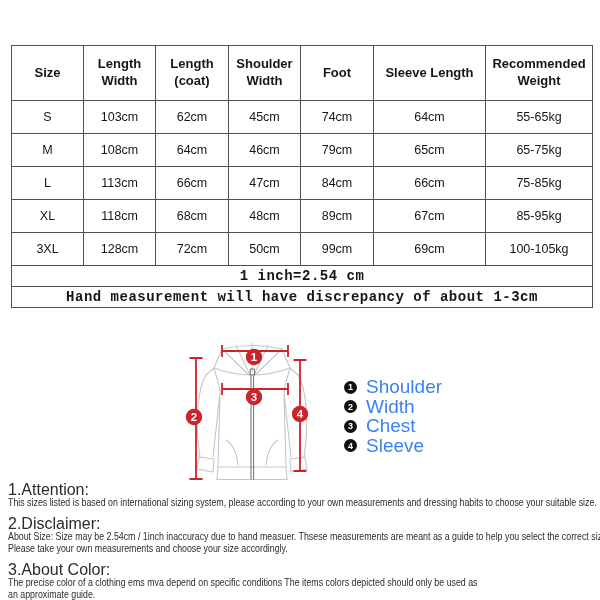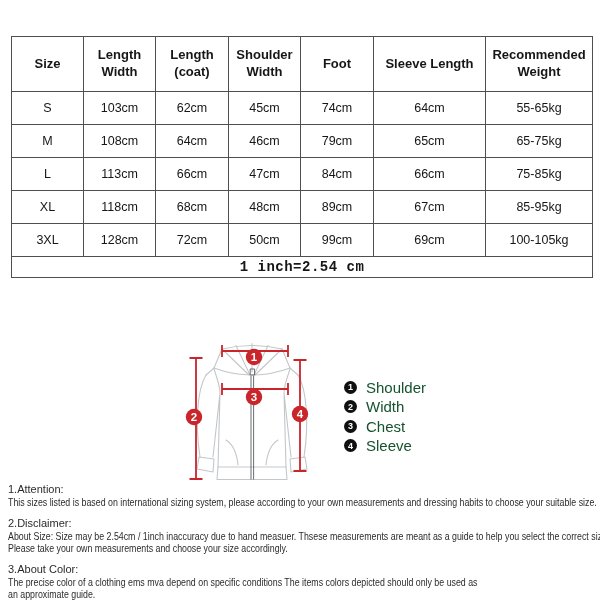--- a/index.html
+++ b/index.html
@@ -3,21 +3,21 @@
 <meta charset="utf-8">
 <style>
   html,body { margin:0; padding:0; background:#fff; }
   .page {
     position:relative; width:600px; height:600px; background:#ffffff;
     font-family:"Liberation Sans", sans-serif; color:#1a1a1a; overflow:hidden;
   }
 
   
   table.size-table {
-    position:absolute; left:11px; top:36px; width:581px;
+    position:absolute; left:11px; top:45px; width:581px;
     border-collapse:collapse; table-layout:fixed; background:#fff;border-radius:25px;
   }
   .size-table th, .size-table td {
     border:1px solid #4f4f4f; text-align:center; vertical-align:middle; padding:0;
     color:#161616;
   }
   .size-table thead tr { height:55px; }
   .size-table th { font-size:13px; font-weight:bold; line-height:1.3; }
   .size-table tbody tr { height:33px; }
   .size-table td { font-size:12.5px; }
@@ -30,26 +30,26 @@
   
   .diagram-svg { position:absolute; left:160px; top:336px; }
 
   .legend { position:absolute; left:344px; top:380px; }
   .legend-item { display:flex; align-items:center; height:14px; margin-bottom:5.5px; }
   .legend-bullet {
     width:13px; height:13px; border-radius:50%; background:#101010; color:#ffffff;
     font-size:9px; font-weight:bold; display:flex; align-items:center;
     justify-content:center; margin-right:9px; flex:0 0 13px;
   }
-  .legend-label { font-size:15px; color:#14532d; }
+  .legend-label { font-size:19px; color:#3b82f6; }
 
   
   .notes { position:absolute; left:8px; top:483px; width:590px; color:#2b2b2b; }
   .note-section { margin-bottom:8px; }
-  .note-heading { font-size:11px; line-height:13px; white-space:nowrap; }
+  .note-heading { font-size:16px; line-height:13px; white-space:nowrap; }
   .note-line {
     font-size:10.5px; line-height:12.5px; white-space:nowrap;
     transform:scaleX(0.84); transform-origin:0 50%;
   }
 </style>
 </head>
 <body>
 
 <div class="page" data-name="size-chart-page">
 
@@ -116,20 +116,23 @@
           <td data-name="table-cell">128cm</td>
           <td data-name="table-cell">72cm</td>
           <td data-name="table-cell">50cm</td>
           <td data-name="table-cell">99cm</td>
           <td data-name="table-cell">69cm</td>
           <td data-name="table-cell">100-105kg</td>
         </tr>
         <tr data-name="footnote-row">
           <td colspan="7" class="footnote" data-name="footnote-cell">1 inch=2.54 cm</td>
         </tr>
+        <tr data-name="footnote-row">
+          <td colspan="7" class="footnote" data-name="footnote-cell">Hand measurement will have discrepancy of about 1-3cm</td>
+        </tr>
       </tbody>
   </table>
 
   <svg class="diagram-svg" data-name="jacket-diagram" width="190" height="152" viewBox="0 0 190 152" xmlns="http://www.w3.org/2000/svg">
 
     <g data-name="jacket-sketch" stroke="#c3c7ca" fill="none" stroke-width="1.1" stroke-linecap="round" stroke-linejoin="round">
       <path d="M62,13 Q92,6 122,13"></path>
       <path d="M62,13 L54,32 M122,13 L130,32"></path>
       <path d="M54,32 Q92,46 130,32"></path>
       <path d="M62,13 L89,39 M76,9.5 L90,39 M108,9.5 L94,39 M122,13 L95,39 M92,7.5 L92,36"></path>

